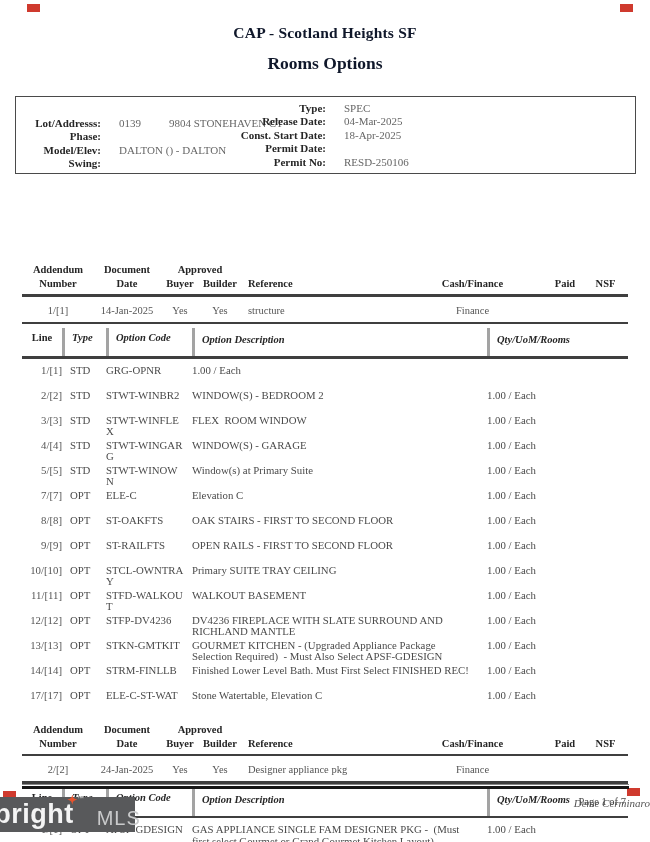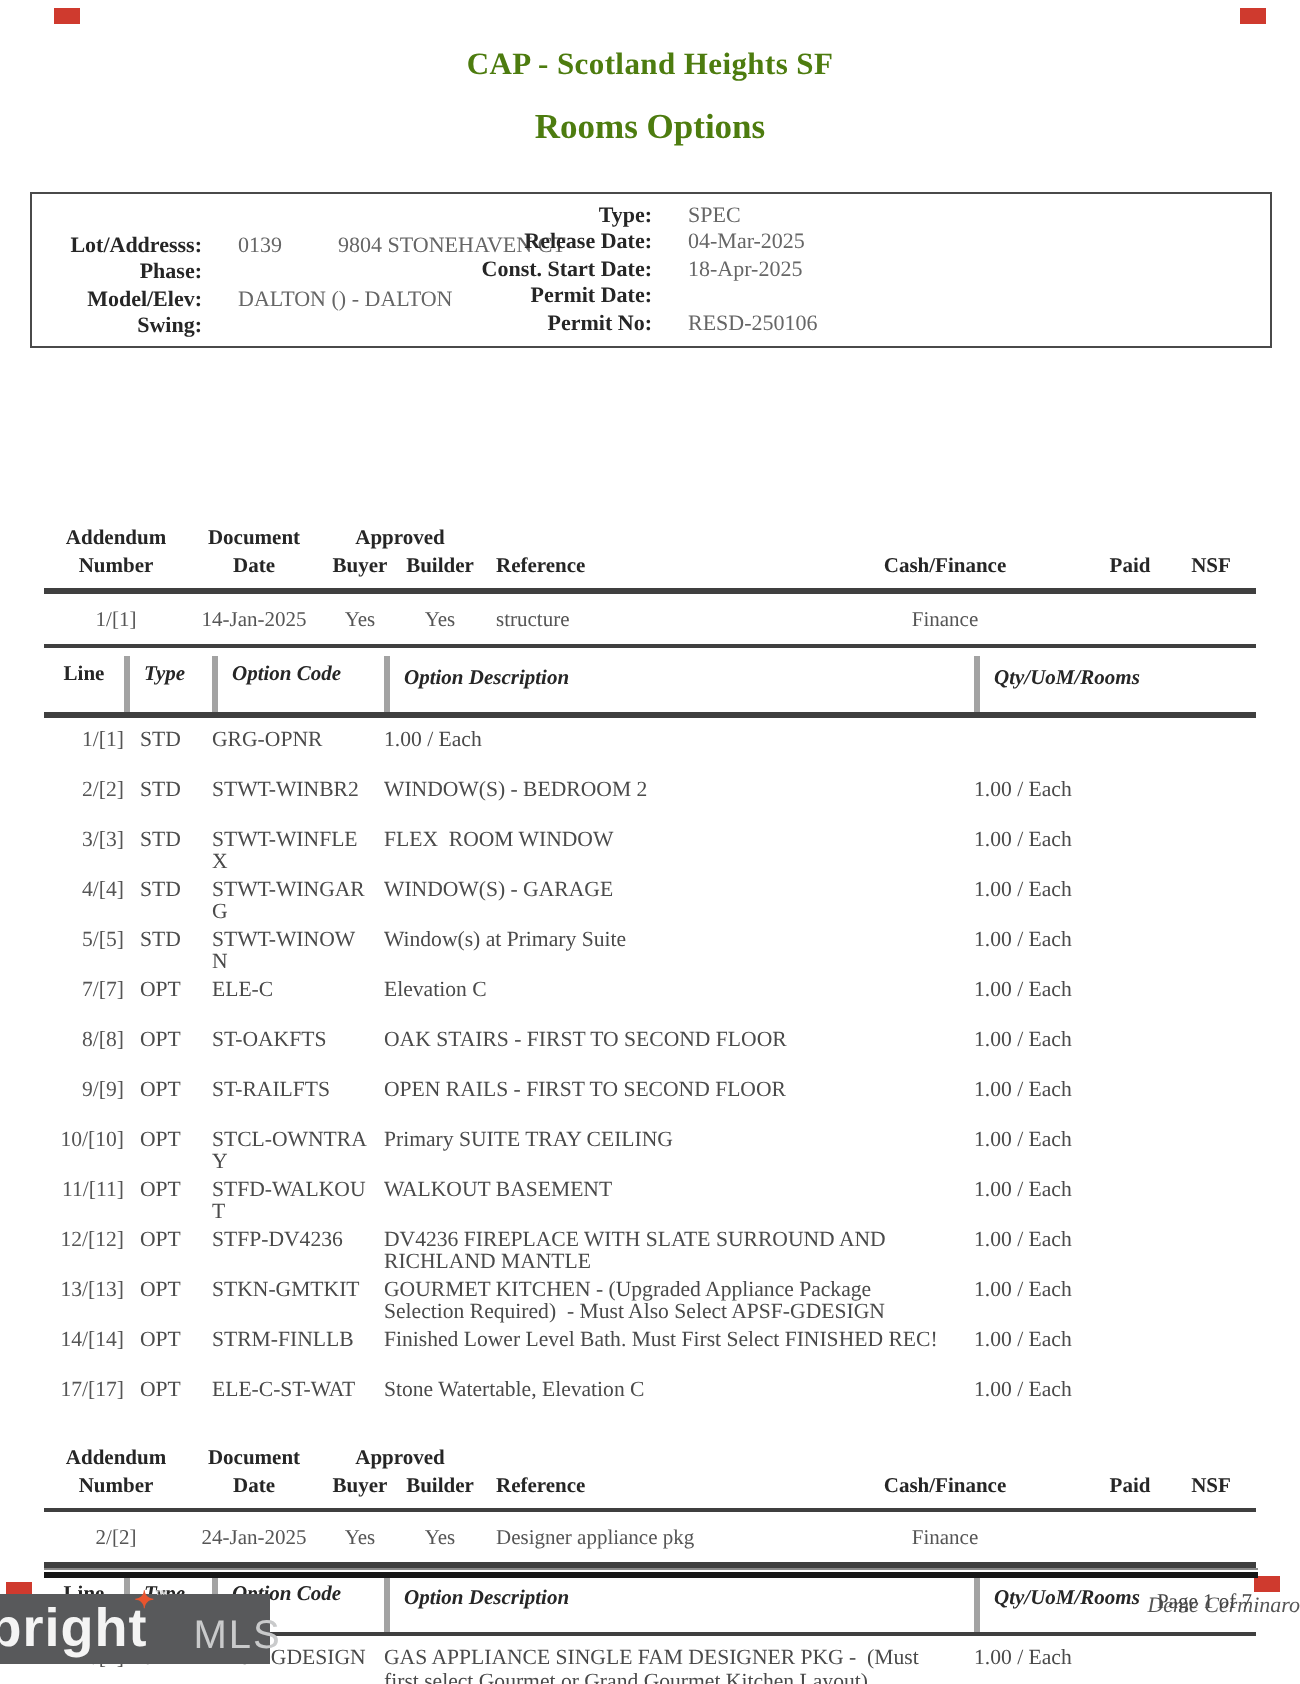--- a/index.html
+++ b/index.html
@@ -9,21 +9,21 @@
     font-family:"Liberation Serif", serif; color:#3c3c3c; overflow:hidden;
     margin:0 auto;
   }
   
   .corner-mark { position:absolute; width:13px; height:8px; background:#cf3a2e; }
   .cm-tl { left:27px; top:4px; }
   .cm-tr { left:620px; top:4px; }
   .cm-bl { left:3px; top:791px; }
   .cm-br { left:627px; top:788px; }
 
-  .title { text-align:center; font-weight:bold; color:#4d7c0f; }
+  .title { text-align:center; font-weight:bold; color:#0f172a; }
   .title-main { padding-top:24px; font-size:15.5px; letter-spacing:.2px; }
   .title-sub { padding-top:11px; font-size:17.5px; }
 
   
   .info-box {
     position:absolute; left:15px; top:96px; width:621px; height:78px;
     border:1.5px solid #4a4a4a; font-size:11px;
   }
   .info-left { position:absolute; left:6px; top:20px; }
   .info-row { display:flex; line-height:13.4px; }

